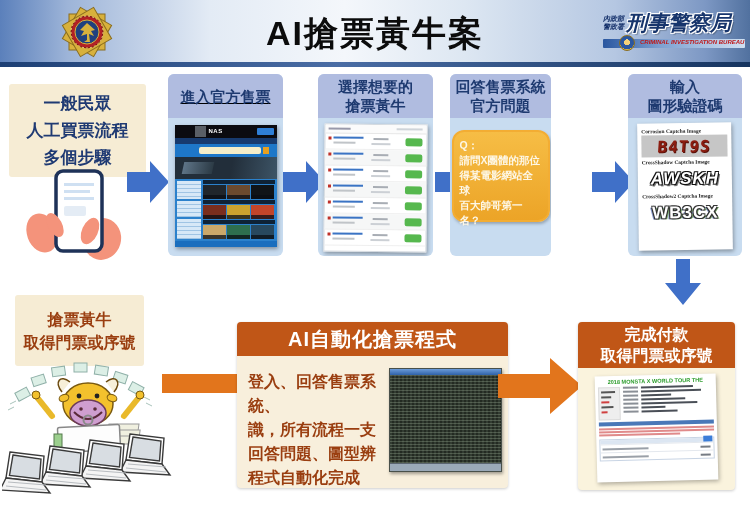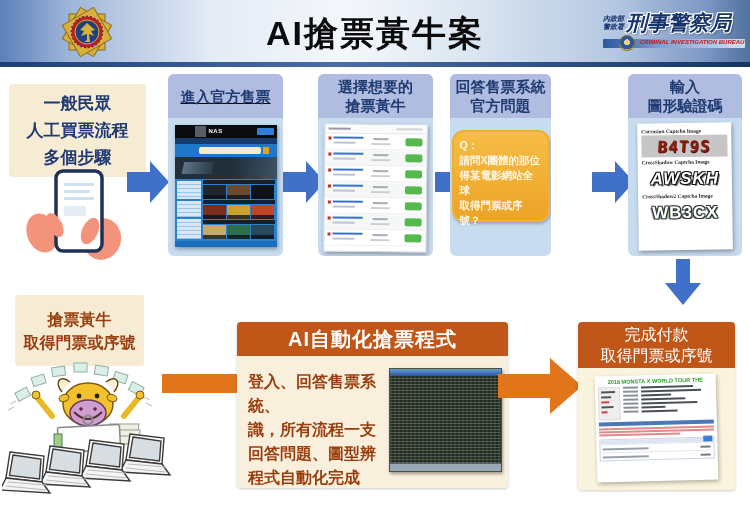--- a/index.html
+++ b/index.html
@@ -127,21 +127,21 @@
     border:1px solid #49504a; box-shadow:1px 2px 3px rgba(0,0,0,.35); }
   .term-bar { height:6px; background:linear-gradient(#6b9bd8,#2f62a8); }
   .term-body { position:absolute; top:6px; bottom:8px; left:0; right:0;
     background:repeating-linear-gradient(180deg, rgba(176,196,168,.28) 0 1px, transparent 1px 3px),
       repeating-linear-gradient(90deg, rgba(120,140,120,.18) 0 2px, transparent 2px 4px), #232a22; }
   .term-foot { position:absolute; left:0; right:0; bottom:0; height:8px; background:#9aa9b8;
     border-top:1px solid #5a6470; }
 
   .resbox { position:absolute; left:578px; top:322px; width:157px; height:168px; background:#faf3dd;
     border-radius:4px; box-shadow:0 1px 3px rgba(0,0,0,.2); }
-  .resbox-h { height:46px; background:#c05617; color:#fff; font-size:16px; font-weight:normal;
+  .resbox-h { height:46px; background:#c05617; color:#fff; font-size:16px; font-weight:bold;
     display:flex; align-items:center; justify-content:center; text-align:center; line-height:21px;
     border-radius:4px 4px 0 0; }
 
   
   .ticket { position:absolute; left:18px; top:53px; width:121px; height:106px; background:#fff;
     box-shadow:1px 2px 4px rgba(0,0,0,.3); transform:rotate(-1.5deg); padding:3px; }
   .tk-title { color:#2f9e2f; font-weight:bold; font-size:6px; text-align:center; white-space:nowrap;
     transform:scale(.93); transform-origin:center; }
   .tk-main { display:flex; margin-top:2px; }
   .tk-side { width:22px; height:33px; background:#eeeeee; border:1px solid #ddd; position:relative; }
@@ -356,21 +356,21 @@
     <div class="panel-h">
       <div>
           <div>回答售票系統</div>
           <div>官方問題</div>
         </div>
     </div>
     <div class="qbox">
       <div>Q：</div>
       <div>請問X團體的那位</div>
       <div>得某電影網站全球</div>
-      <div>取得門票或序號？</div>
+      <div>百大帥哥第一名？</div>
     </div>
   </div>
 
   <div class="panel p4">
     <div class="panel-h">
       <div>
           <div>輸入</div>
           <div>圖形驗證碼</div>
         </div>
     </div>

